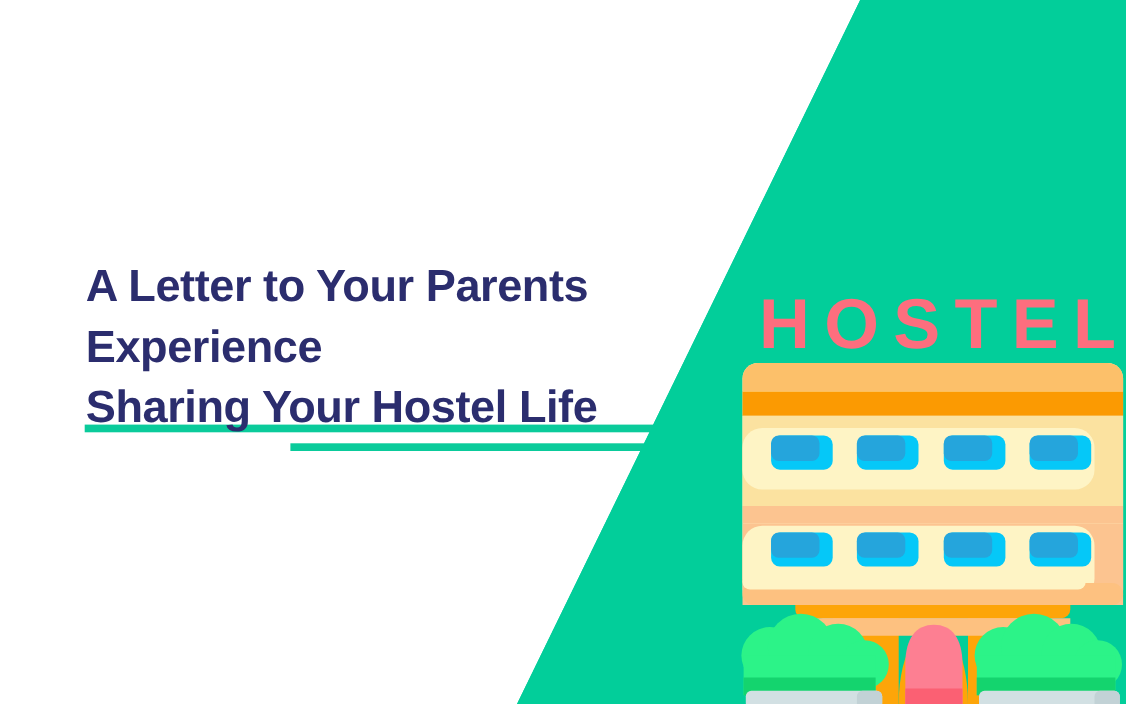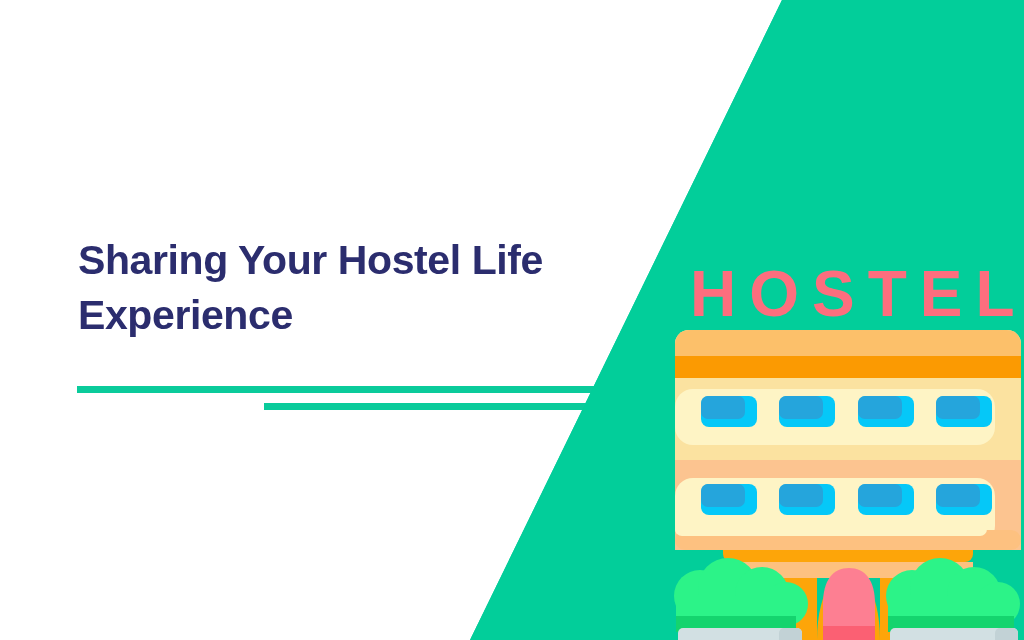--- a/index.html
+++ b/index.html
@@ -97,22 +97,23 @@
 <div id="stage">
 
   <div id="green-panel"></div>
 
   <div class="rule" id="rule-1"></div>
   <div class="rule" id="rule-2"></div>
   <div id="rule-mask"></div>
 
 
   <h1 id="headline">
+    <span class="ln">A Letter to Your Parents</span>
+    <span class="ln">Experience</span>
     <span class="ln">Sharing Your Hostel Life</span>
-    <span class="ln">Experience</span>
   </h1>
 
   <svg id="building" width="1024" height="640" viewBox="0 0 1024 640">
 
     <g>
       <rect x="757" y="545" width="60" height="95" fill="#FDA509"></rect>
       <rect x="880" y="545" width="60" height="95" fill="#FDA509"></rect>
       <path d="M817 640 C817 588, 840 566, 849 566 C858 566, 880 588, 880 640 Z" fill="#FDA509"></path>
       <rect x="723" y="540" width="250" height="22" rx="8" fill="#FDA509"></rect>
       <path d="M723 562 L973 562 L973 585 C930 575, 880 570, 848 570 C816 570, 766 575, 723 585 Z" fill="#FDC180"></path>

